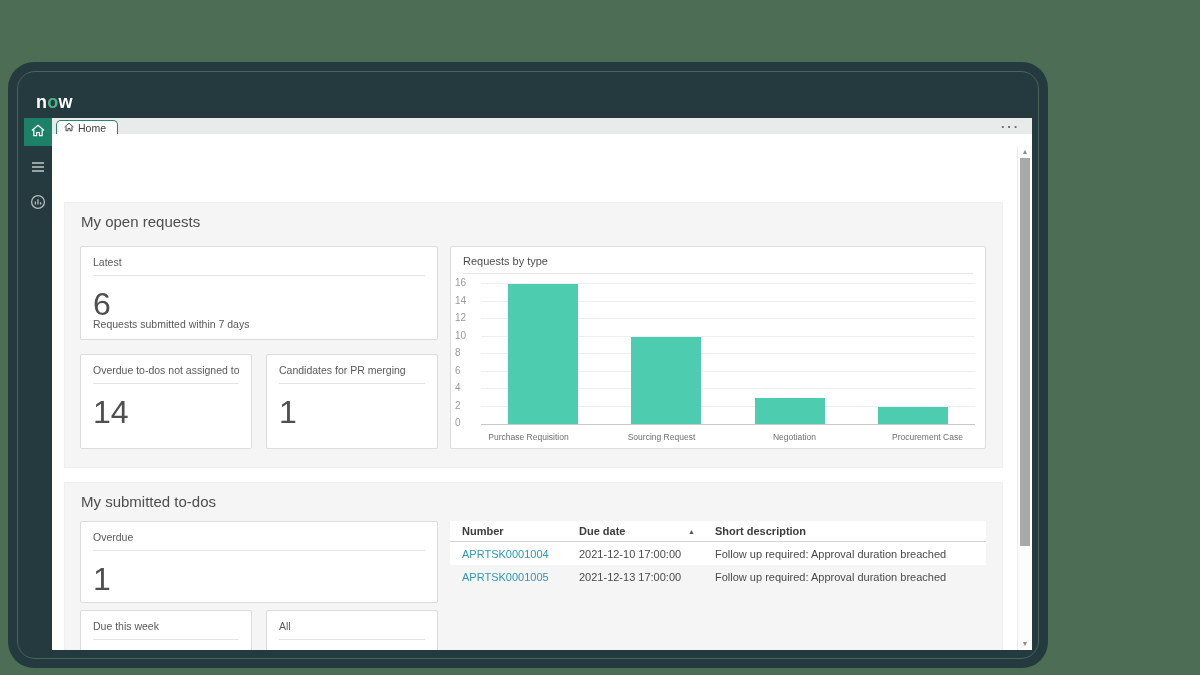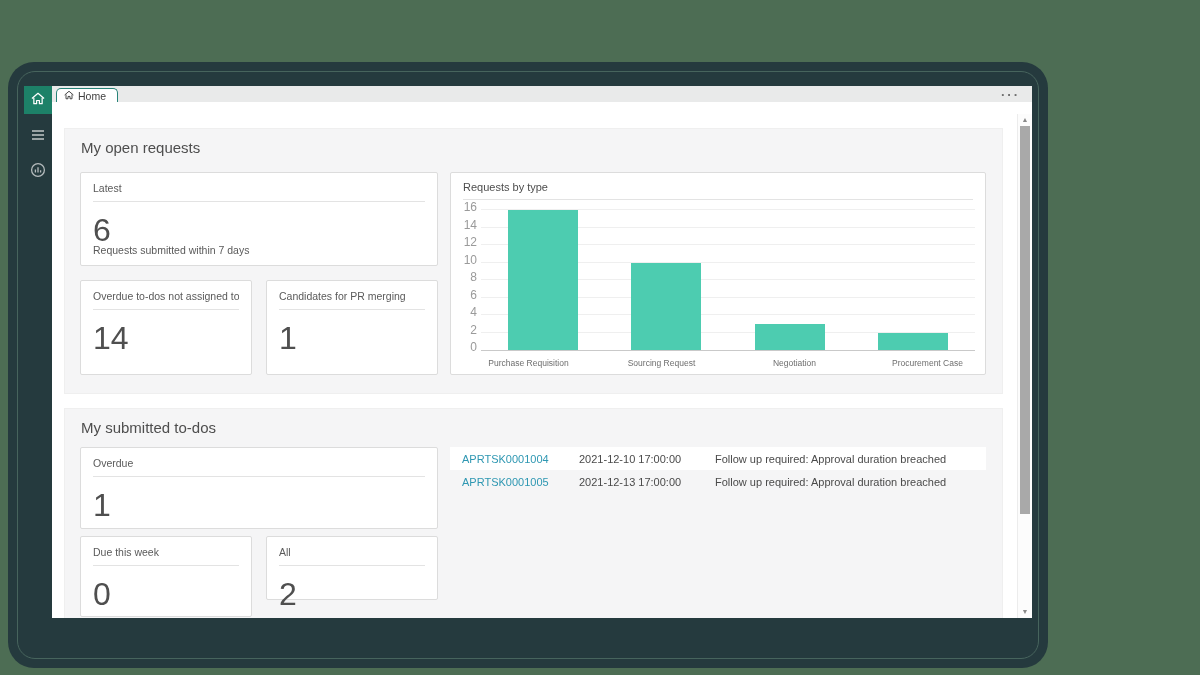--- a/index.html
+++ b/index.html
@@ -25,21 +25,21 @@
   .home-tab { position:absolute; left:4px; top:2px; bottom:0; width:62px; background:#fff; border:1.5px solid #278378; border-bottom:none; border-radius:5px 5px 0 0; display:flex; align-items:center; gap:4px; padding:0 7px; font-size:10.5px; color:#3f3f3f; }
   .overflow-dots { position:absolute; right:12px; top:50%; transform:translateY(-50%); color:#6f6f6f; font-size:13px; letter-spacing:2px; font-weight:bold; }
 
   .content { position:absolute; left:28px; top:28px; right:0; bottom:0; background:#fff; overflow:hidden; }
 
   .scrollbar { position:absolute; right:0; top:0; bottom:0; width:15px; background:#fcfcfc; border-left:1px solid #ececec; z-index:5; }
   .sb-arrow { position:absolute; left:0; right:0; text-align:center; font-size:7px; color:#8a8a8a; }
   .sb-up { top:2px; } .sb-down { bottom:3px; }
   .sb-thumb { position:absolute; top:12px; left:2px; width:10px; height:388px; background:#a9a9a9; }
 
-  .panel { position:absolute; left:12px; width:939px; background:#f5f5f6; border:1px solid #efefef; }
+  .panel { position:absolute; left:12px; width:939px; background:#f5f5f6; border:1px solid #efefef;margin-top:42px; }
   .panel-open { top:14px; height:266px; }
   .panel-todos { top:294px; height:238px; }
   .section-title { position:absolute; left:16px; top:10px; font-size:15px; color:#4e4e4e; font-weight:500; }
 
   .card { position:absolute; background:#fff; border:1px solid #dcdcdc; border-radius:2px; padding:9px 12px; }
   .card .label { font-size:10.5px; color:#5a5a5a; white-space:nowrap; overflow:hidden; }
   .card .sep { height:1px; background:#e3e3e3; margin-top:7px; }
   .card .value { font-size:32px; font-weight:300; color:#4f4f4f; margin-top:12px; line-height:1; }
   .card .caption { position:absolute; left:12px; bottom:9px; font-size:10.5px; color:#5a5a5a; }
 
@@ -48,21 +48,21 @@
   .card-pr-merge { left:201px; top:151px; width:172px; height:95px; }
   .card-overdue { left:15px; top:38px; width:358px; height:82px; }
   .card-due-week { left:15px; top:127px; width:172px; height:81px; }
   .card-all { left:201px; top:127px; width:172px; height:64px; }
 
   .chart-card { position:absolute; left:385px; top:43px; width:536px; height:203px; background:#fff; border:1px solid #dcdcdc; border-radius:2px; }
   .chart-title { position:absolute; left:12px; top:8px; font-size:11px; color:#4e4e4e; }
   .chart-sep { position:absolute; left:12px; right:12px; top:26px; height:1px; background:#e3e3e3; }
   .chart-plot { position:absolute; left:30px; right:10px; top:37px; bottom:23px; border-bottom:1px solid #c9c9c9; }
   .gridline { position:absolute; left:0; right:0; height:1px; background:#efefef; }
-  .ytick { position:absolute; left:-26px; width:22px; text-align:right; font-size:12px; color:#9a9a9a; }
+  .ytick { position:absolute; left:-26px; width:22px; text-align:left; font-size:10px; color:#9a9a9a; }
   .bars { position:absolute; inset:0; display:flex; align-items:flex-end; }
   .bar-slot { flex:1; display:flex; justify-content:center; align-items:flex-end; height:100%; }
   .bar { width:57%; }
   .chart-cats { position:absolute; left:30px; right:10px; bottom:6px; display:flex;gap:38px; }
   .cat { flex:1; text-align:center; font-size:8.5px; color:#6e6e6e; white-space:nowrap; }
 
   .pt-table { position:absolute; left:385px; top:38px; width:536px; font-size:11px; color:#4a4a4a; }
   .pt-row { display:grid; grid-template-columns:117px 136px 1fr; align-items:center; min-height:23px; }
   .pt-head { background:#fff; border-bottom:1px solid #d4d4d4; font-weight:bold; color:#3c3c3c; min-height:21px; }
   .pt-cell { padding:4px 8px 4px 12px; white-space:nowrap; overflow:hidden; }
@@ -72,20 +72,23 @@
   .row-even { background:transparent; }
   .link { color:#2e97b2; cursor:pointer; }
 </style>
 </head>
 <body>
 
 <div class="frame">
   <div class="frame-line"></div>
 
   <div class="app">
+    <div class="app-header">
+      <div class="logo"><span>n</span><span class="o">o</span><span>w</span></div>
+    </div>
 
     <div class="app-body">
 
       <div class="rail">
         <div class="rail-item active">
           <span>
             <svg width="14" height="13" viewBox="0 0 16 15" fill="none" stroke="#ffffff" stroke-width="1.4" stroke-linejoin="round">
                 <path d="M1 7.5 L8 1.5 L15 7.5"></path>
                 <path d="M3.2 6.6 V13.5 H6.4 V9.8 H9.6 V13.5 H12.8 V6.6"></path>
               </svg>
@@ -207,20 +210,28 @@
             <div class="value">0</div>
           </div>
 
           <div class="card card-all">
             <div class="label">All</div>
             <div class="sep"></div>
             <div class="value">2</div>
           </div>
 
           <div class="pt-table">
+            <div class="pt-row pt-head">
+                <div class="pt-cell"><span>Number</span></div>
+                <div class="pt-cell head-due">
+                  <span>Due date</span>
+                  <span class="sort">▲</span>
+                </div>
+                <div class="pt-cell"><span>Short description</span></div>
+              </div>
             <div>
                 <div class="pt-row row-odd">
                   <div class="pt-cell"><span class="link">APRTSK0001004</span></div>
                   <div class="pt-cell">2021-12-10 17:00:00</div>
                   <div class="pt-cell">Follow up required: Approval duration breached</div>
                 </div>
                 <div class="pt-row row-even">
                   <div class="pt-cell"><span class="link">APRTSK0001005</span></div>
                   <div class="pt-cell">2021-12-13 17:00:00</div>
                   <div class="pt-cell">Follow up required: Approval duration breached</div>

